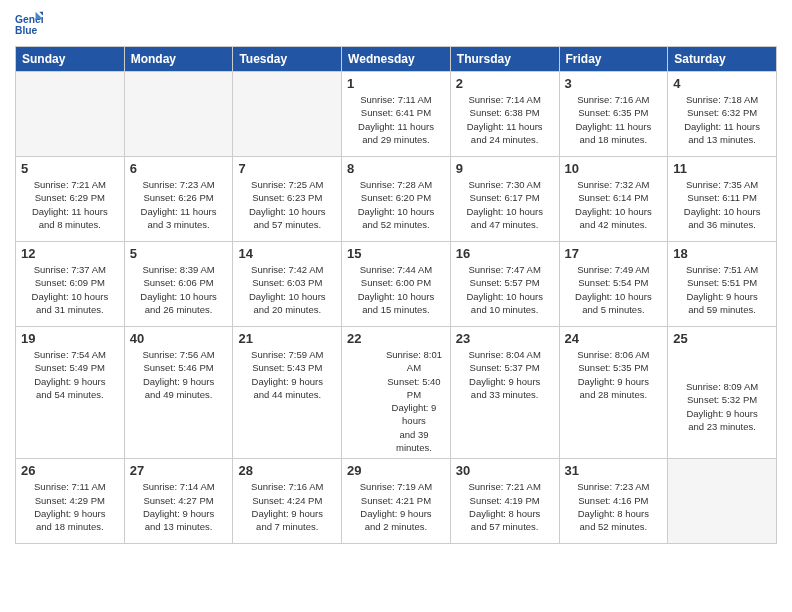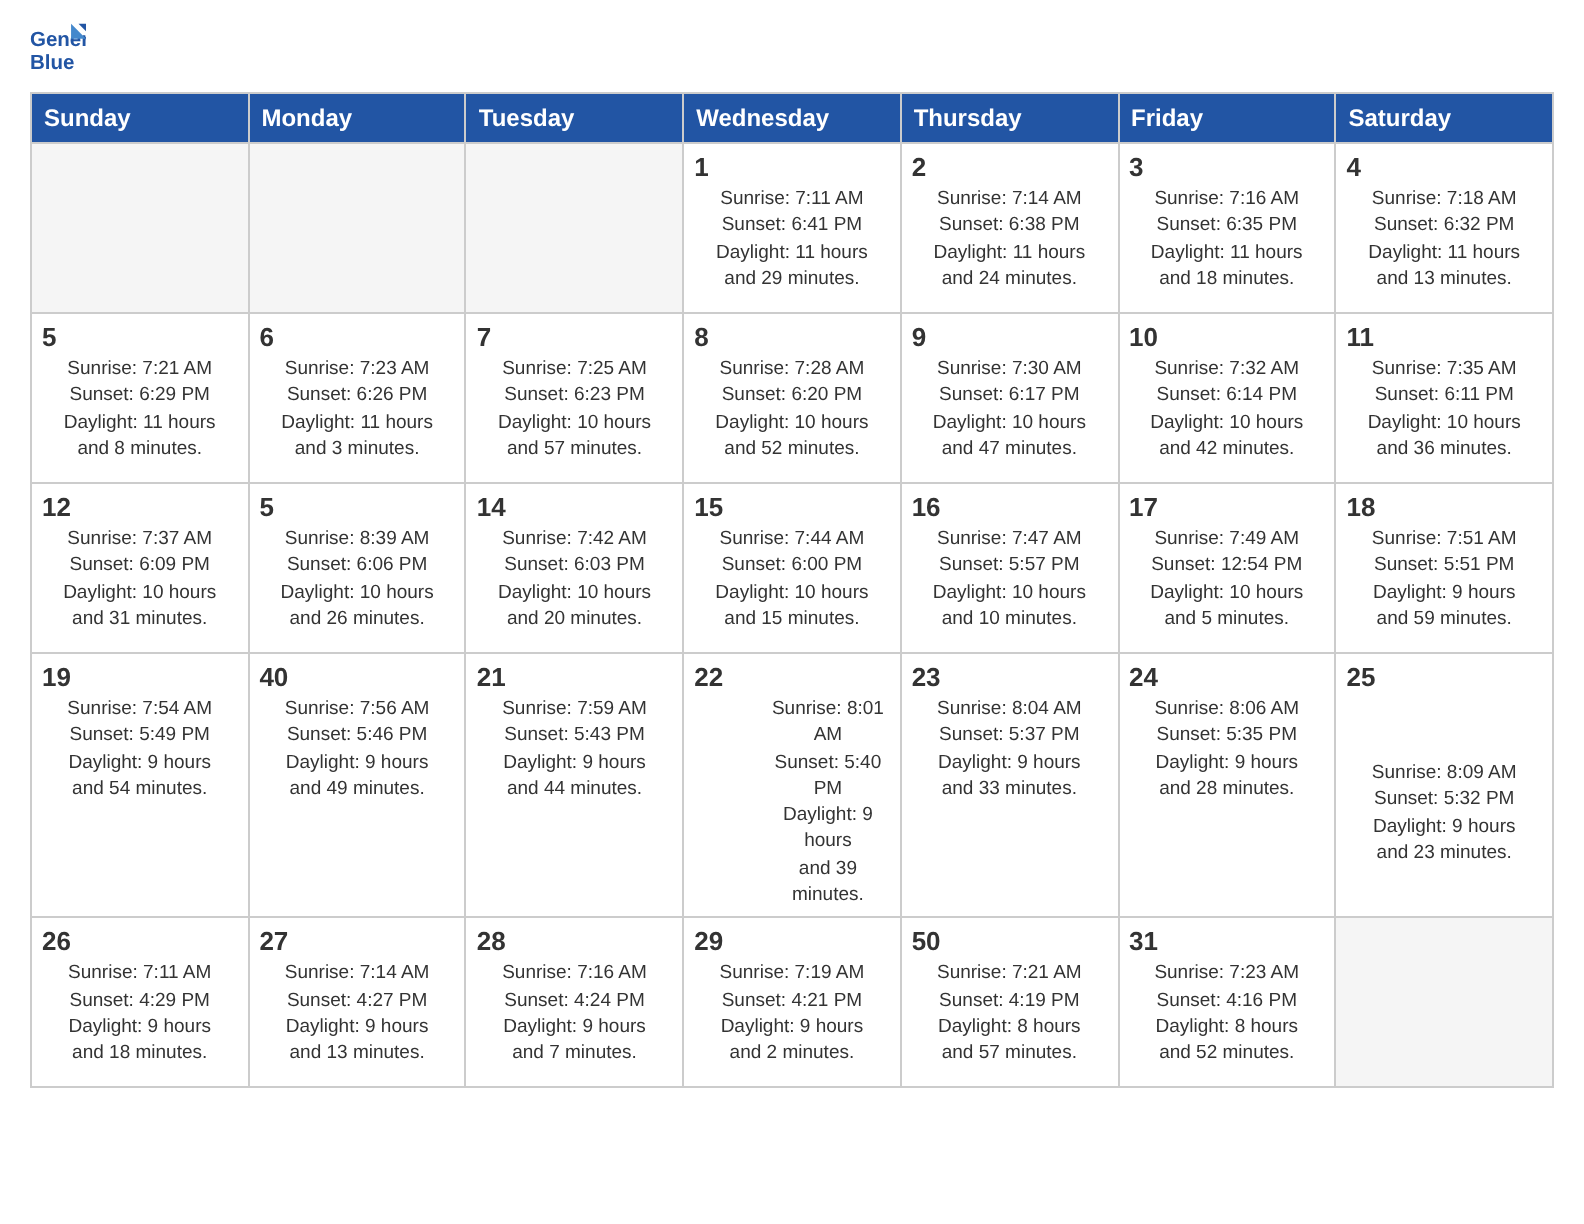--- a/index.html
+++ b/index.html
@@ -172,21 +172,21 @@
           <td>
             <div class="day-num">16</div>
             <div class="day-info" style="white-space: pre-line;">Sunrise: 7:47 AM
 Sunset: 5:57 PM
 Daylight: 10 hours
 and 10 minutes.</div>
           </td>
           <td>
             <div class="day-num">17</div>
             <div class="day-info" style="white-space: pre-line;">Sunrise: 7:49 AM
-Sunset: 12:54 PM
+Sunset: 5:54 PM
 Daylight: 10 hours
 and 5 minutes.</div>
           </td>
           <td>
             <div class="day-num">18</div>
             <div class="day-info" style="white-space: pre-line;">Sunrise: 7:51 AM
 Sunset: 5:51 PM
 Daylight: 9 hours
 and 59 minutes.</div>
           </td>
@@ -265,21 +265,21 @@
 and 7 minutes.</div>
           </td>
           <td>
             <div class="day-num">29</div>
             <div class="day-info" style="white-space: pre-line;">Sunrise: 7:19 AM
 Sunset: 4:21 PM
 Daylight: 9 hours
 and 2 minutes.</div>
           </td>
           <td>
-            <div class="day-num">50</div>
+            <div class="day-num">30</div>
             <div class="day-info" style="white-space: pre-line;">Sunrise: 7:21 AM
 Sunset: 4:19 PM
 Daylight: 8 hours
 and 57 minutes.</div>
           </td>
           <td>
             <div class="day-num">31</div>
             <div class="day-info" style="white-space: pre-line;">Sunrise: 7:23 AM
 Sunset: 4:16 PM
 Daylight: 8 hours

